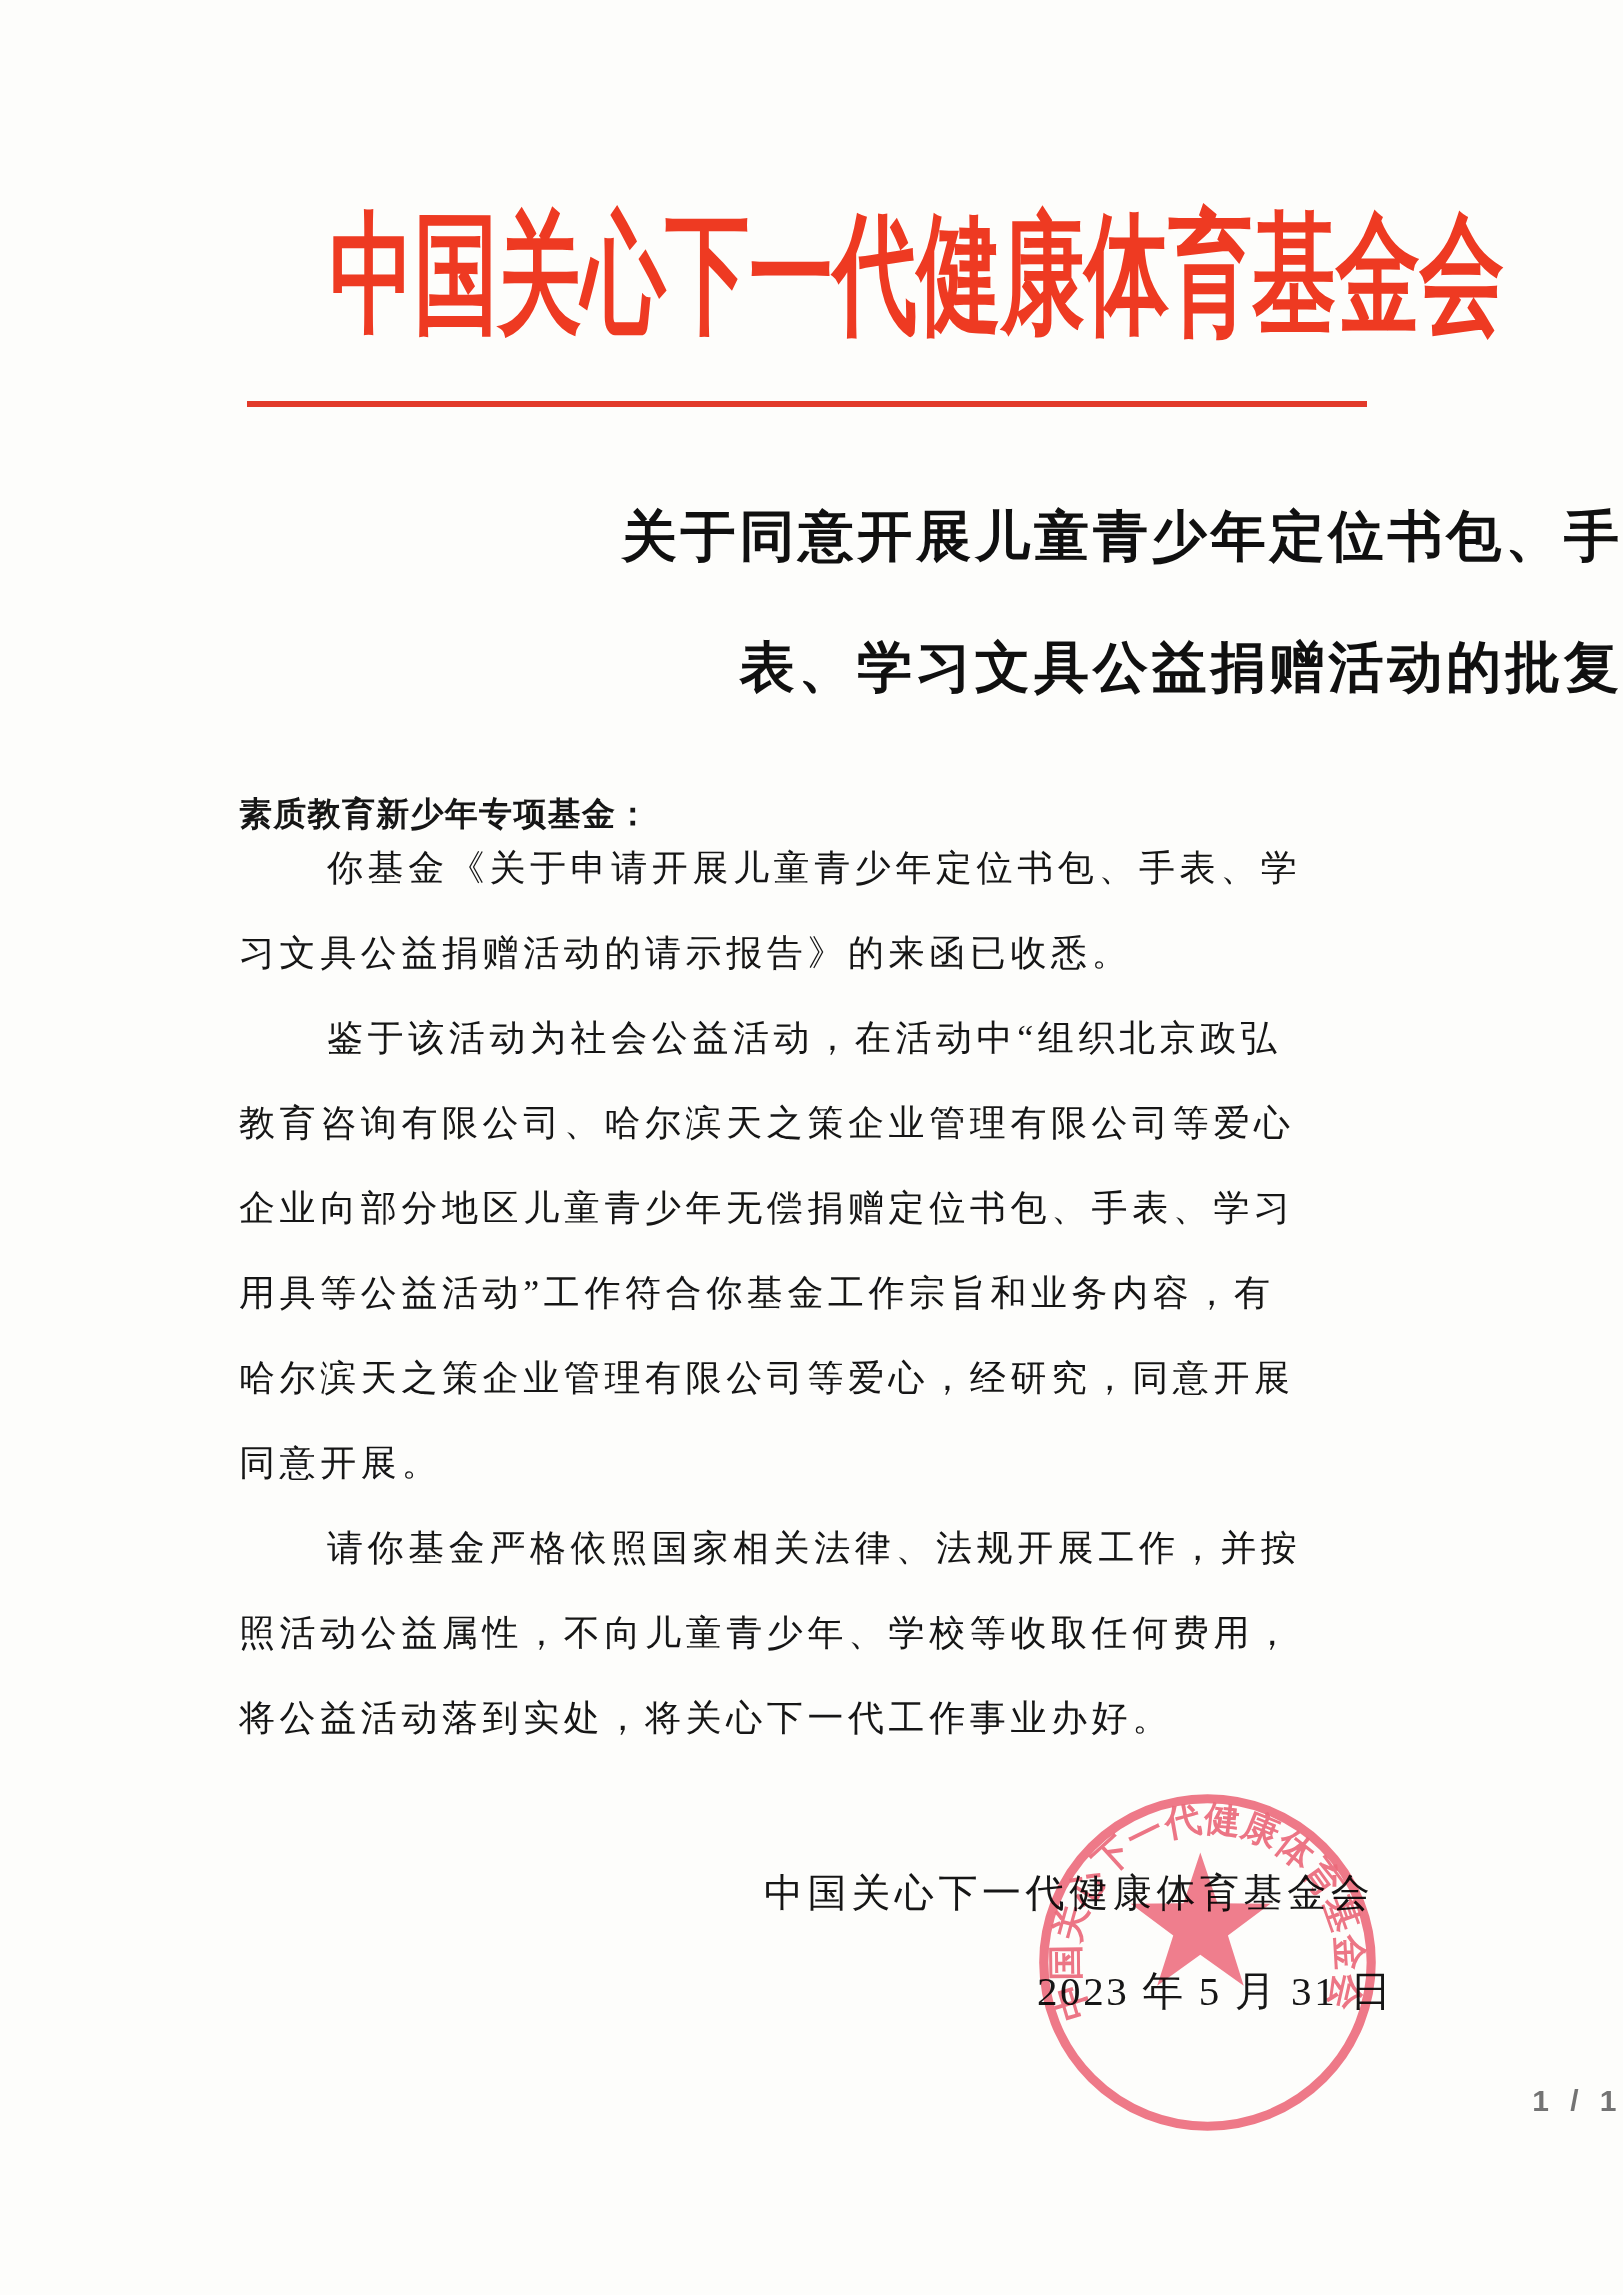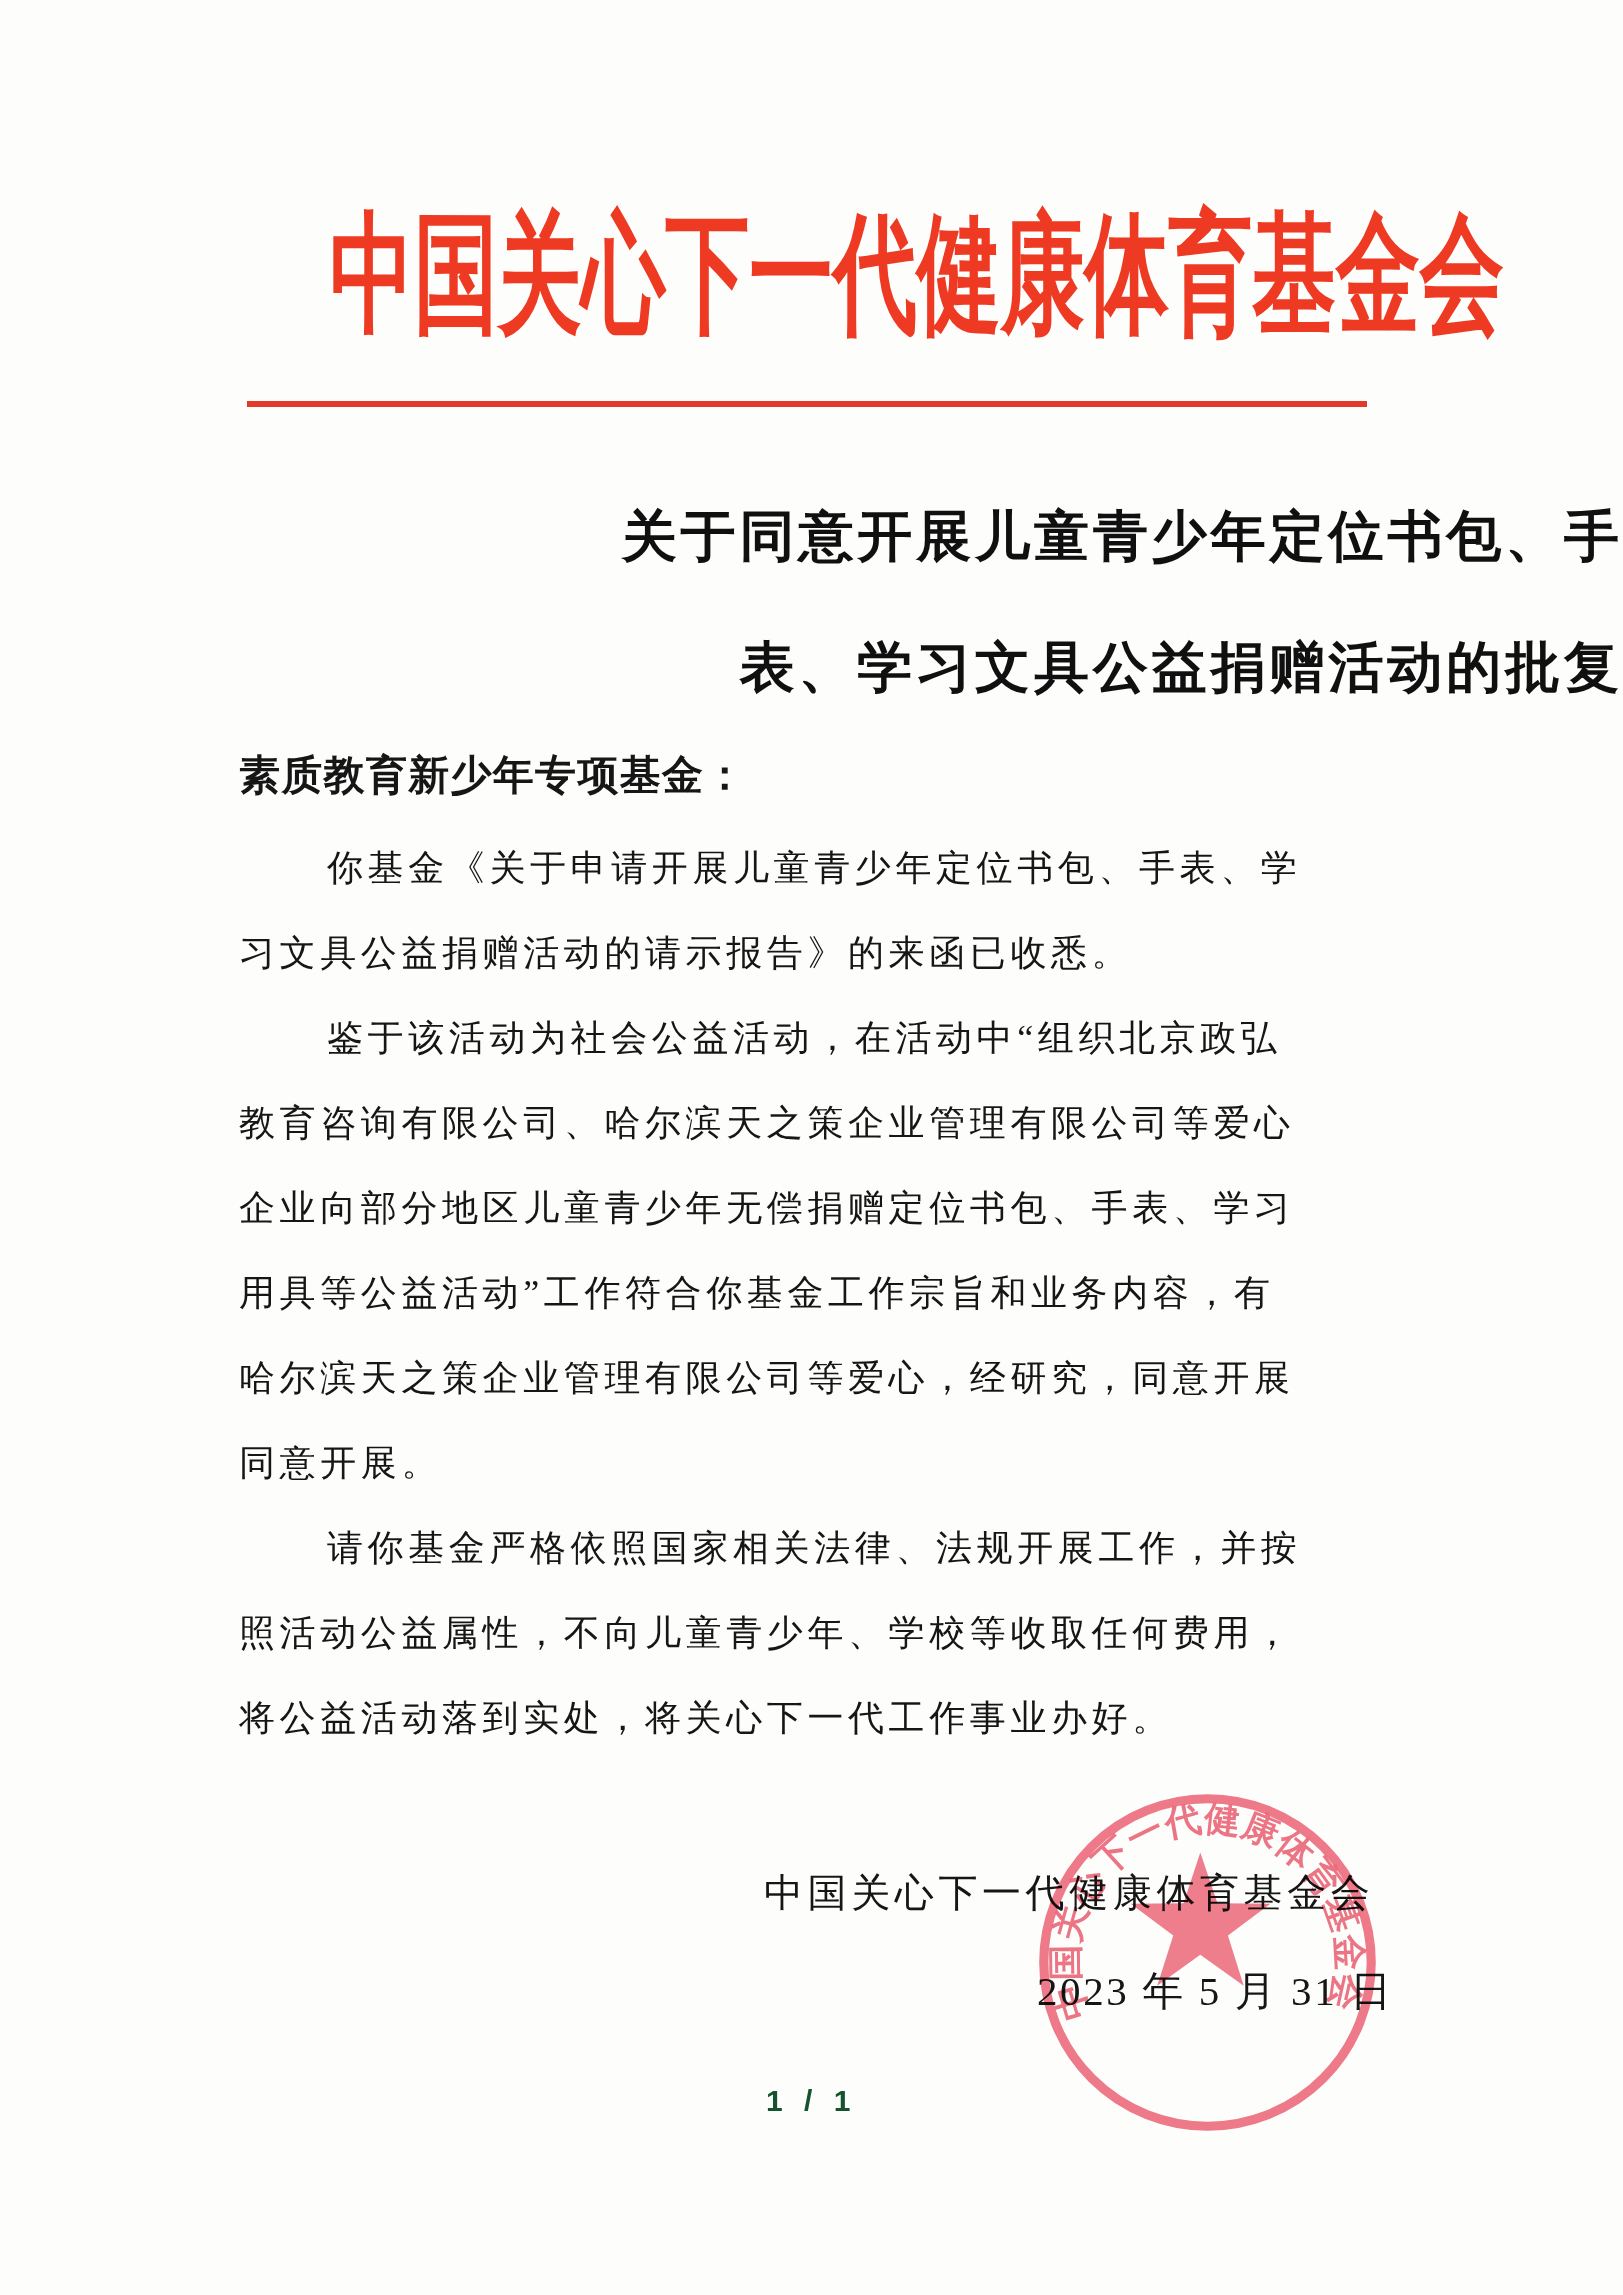--- a/index.html
+++ b/index.html
@@ -35,22 +35,22 @@
     position:absolute;left:0;width:100%;
     text-align:right;
     font-size:55px;font-weight:700;
     letter-spacing:3.9px;line-height:1.15;
     color:#101010;white-space:nowrap;
   }
   .doc-title.l1{top:505px;}
   .doc-title.l2{top:636px;}
   
   .addressee{
-    position:absolute;left:239px;top:748px;
-    font-size:41px;font-weight:700;letter-spacing:1.3px;
+    position:absolute;left:239px;top:792px;
+    font-size:33px;font-weight:700;letter-spacing:1.3px;
     white-space:nowrap;
   }
   .body-block{
     position:absolute;left:239px;top:826px;width:1151px;
     font-size:36px;letter-spacing:4.6px;font-family:Liberation Serif, serif;
   }
   .body-line{
     height:85px;line-height:85px;
     white-space:nowrap;
   }
@@ -71,24 +71,24 @@
     mix-blend-mode:multiply;
     opacity:0.93;
   }
   .stamp text{
     font-family:"Liberation Serif","DejaVu Serif",serif;
     font-weight:600;
   }
   
   .page-num{
     position:absolute;top:2084px;left:0;width:100%;
-    text-align:center;
+    text-align:right;
     font-family:"Liberation Sans","DejaVu Sans",sans-serif;
     font-size:30px;font-weight:700;letter-spacing:6.5px;
-    color:#14532d;
+    color:#737373;
   }
 </style>
 </head>
 <body>
 
 <div class="page">
 
   <div class="letterhead">
     <span class="org">中国关心下一代健康体育基金会</span>
   </div>

